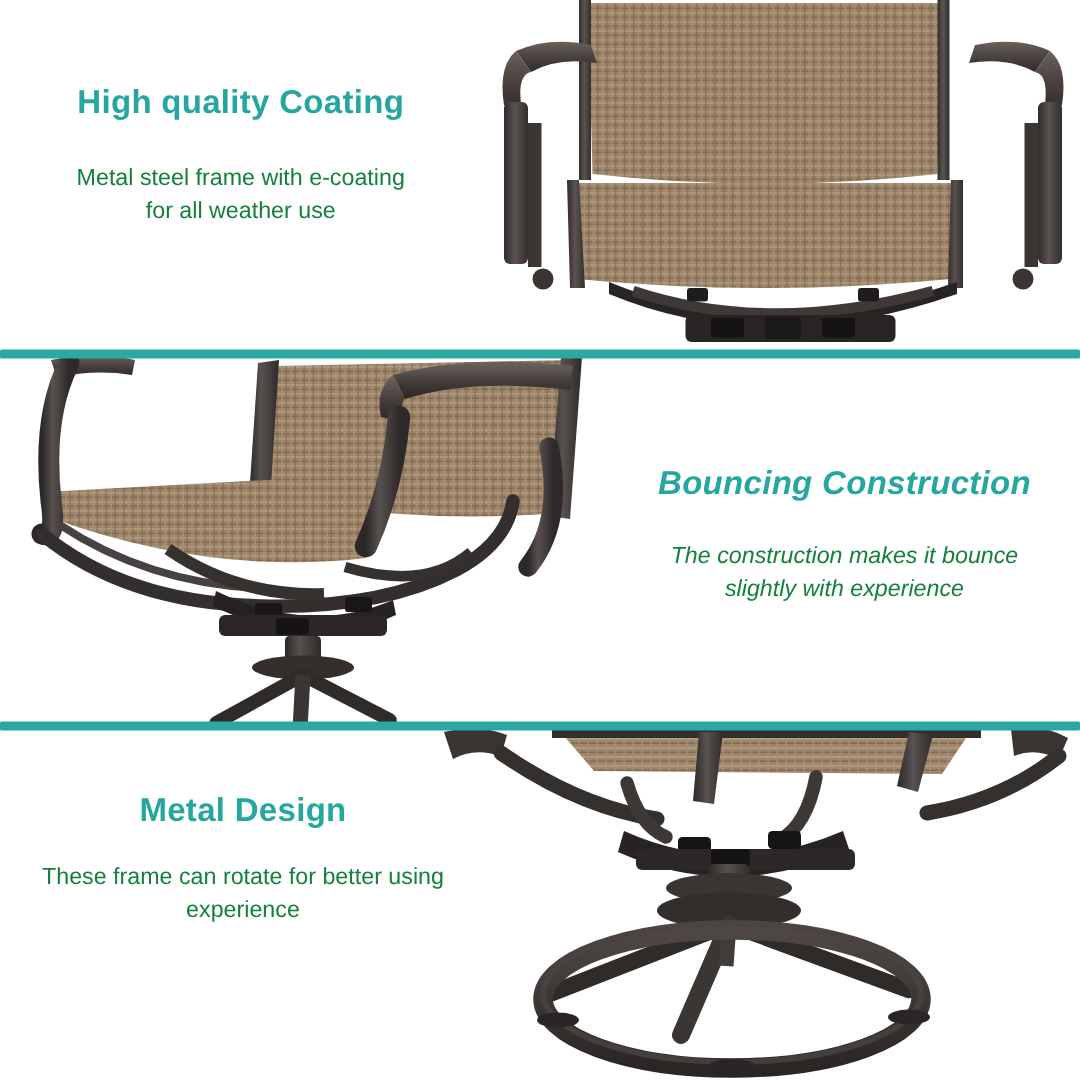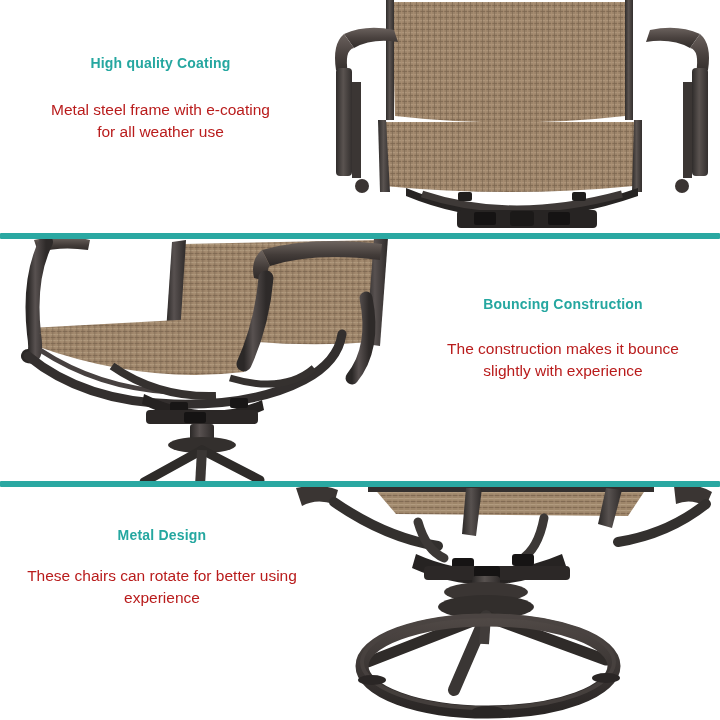--- a/index.html
+++ b/index.html
@@ -12,31 +12,31 @@
   .infographic{position:relative;width:720px;height:720px;background:#ffffff;overflow:hidden;}
 
   
   .divider{position:absolute;left:0;width:720px;height:6px;background:#2aa8a2;z-index:40;border-radius:1px;}
   #divider-1{top:233px;}
   #divider-2{top:481px;}
 
   
   .textblock{position:absolute;z-index:30;text-align:center;}
   .feature-title{
-    font-size:14px;font-weight:bold;color:#25a7a0;
+    font-size:22px;font-weight:bold;color:#25a7a0;
     letter-spacing:.2px;margin:0 0 0 0;line-height:1.1;
     white-space:nowrap;
   }
   .feature-desc{
-    font-size:15.5px;color:#b91c1c;line-height:1.42;margin:0;
+    font-size:15.5px;color:#15803d;line-height:1.42;margin:0;
     font-weight:normal;
   }
   #text-1{left:8px;top:56px;width:305px;}
   #text-1 .feature-desc{margin-top:28px;padding:0 36px;}
-  #text-2{left:408px;top:297px;width:310px;}
+  #text-2{left:408px;top:310px;width:310px;font-style:italic;}
   #text-2 .feature-desc{margin-top:26px;padding:0 32px;}
   #text-3{left:12px;top:528px;width:300px;}
   #text-3 .feature-desc{margin-top:22px;padding:0 14px;}
 
   
   .chair-art{position:absolute;z-index:10;}
   #chair-1{left:322px;top:-4px;width:400px;height:240px;}
   #chair-2{left:-6px;top:238px;width:424px;height:248px;}
   #chair-3{left:276px;top:480px;width:446px;height:242px;}
 
@@ -230,16 +230,16 @@
     <div class="feature-desc">Metal steel frame with e-coating for all weather use</div>
   </div>
 
   <div class="textblock" id="text-2">
     <div class="feature-title">Bouncing Construction</div>
     <div class="feature-desc">The construction makes it bounce slightly with experience</div>
   </div>
 
   <div class="textblock" id="text-3">
     <div class="feature-title">Metal Design</div>
-    <div class="feature-desc">These chairs can rotate for better using experience</div>
+    <div class="feature-desc">These frame can rotate for better using experience</div>
   </div>
 
 </div>
 
 </body></html>

